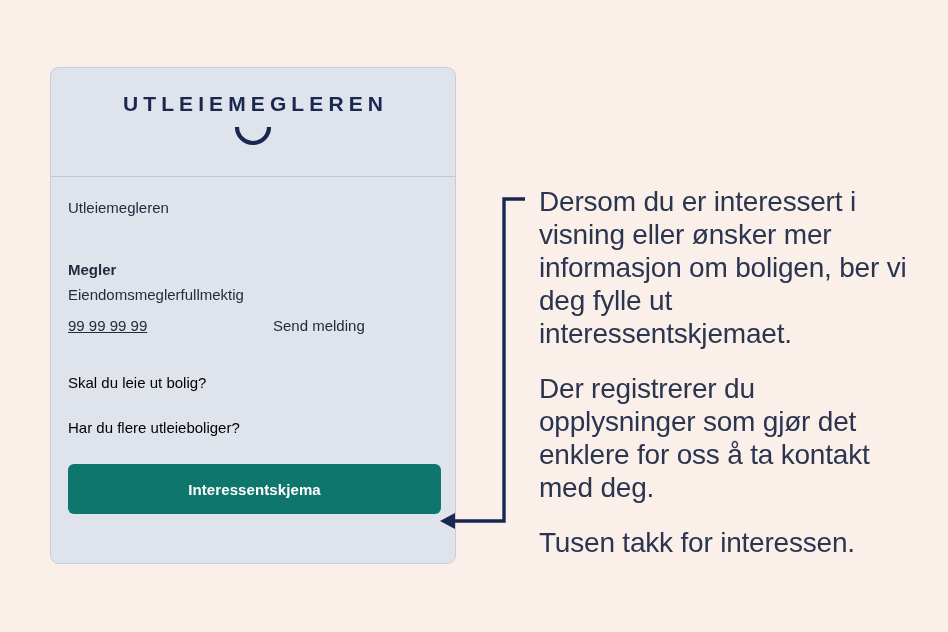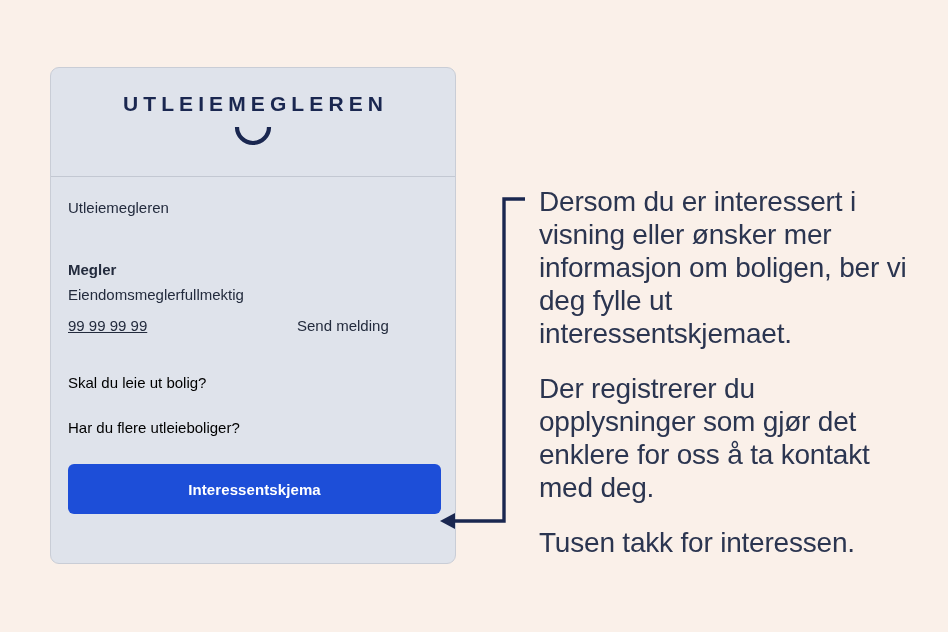--- a/index.html
+++ b/index.html
@@ -74,21 +74,20 @@
   }
 
   #agent-job-title {
     margin: 0 0 13px 0;
   }
 
   #contact-row {
     display: flex;
     align-items: baseline;
     margin-bottom: 39px;
-    gap: 24px;
   }
 
   #agent-phone-link {
     color: #232b3d;
     text-decoration: underline;
     width: 205px;
     flex: none;
   }
 
   #send-message-link {
@@ -108,21 +107,21 @@
     color: #000000;
     text-decoration: none;
     margin-bottom: 27px;
   }
 
   #interest-form-button {
     display: block;
     width: 373px;
     height: 50px;
     margin-top: 15px;
-    background: #1d4ed8;
+    background: #0f766e;
     color: #ffffff;
     border: none;
     border-radius: 6px;
     font-family: "Liberation Sans", sans-serif;
     font-size: 15px;
     font-weight: bold;
     cursor: pointer;
     letter-spacing: 0.1px;
   }
 

